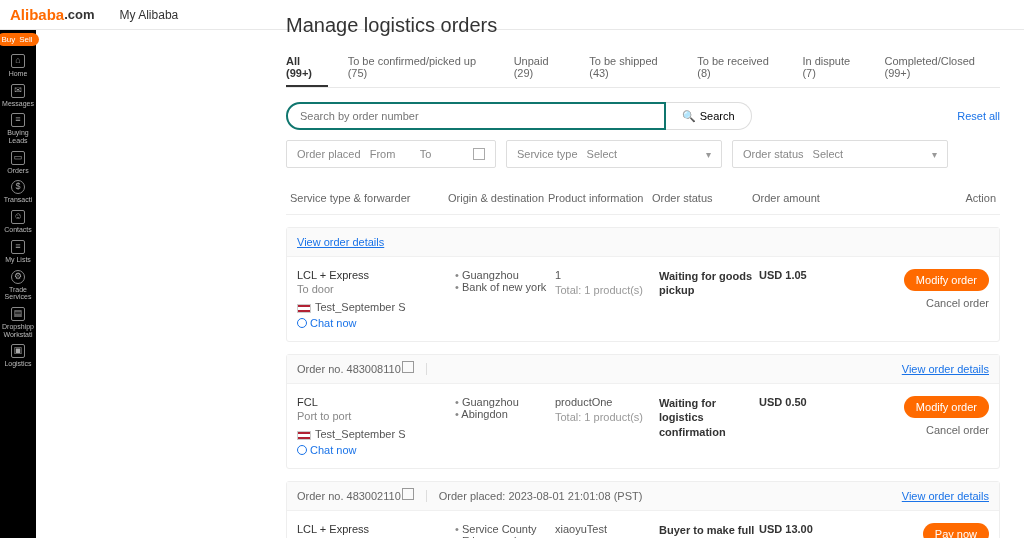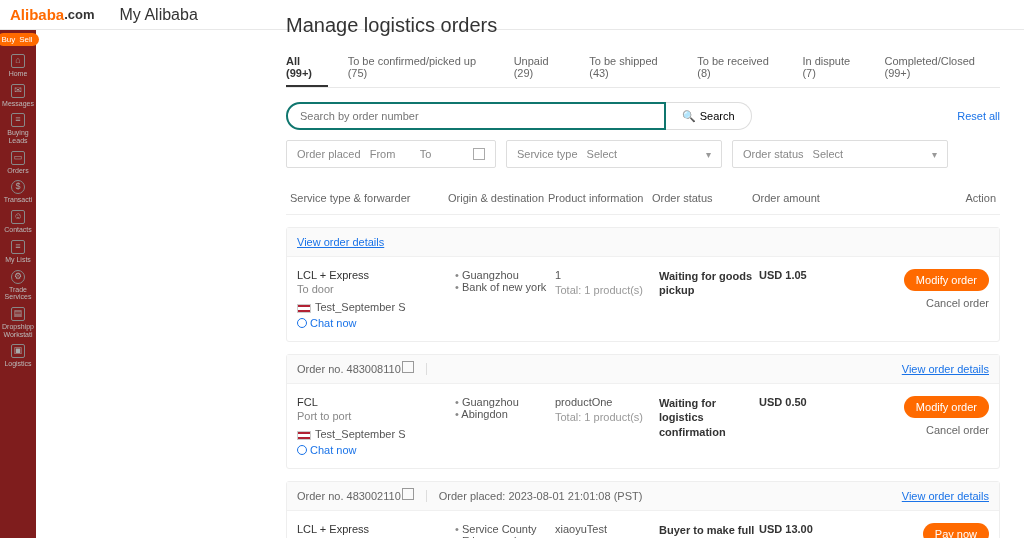--- a/index.html
+++ b/index.html
@@ -1,23 +1,23 @@
 <!DOCTYPE html>
 <html><head>
 <meta charset="utf-8">
 <style>
 * { box-sizing: border-box; margin: 0; padding: 0; }
 body { font-family: Arial, Helvetica, sans-serif; font-size: 12px; color: #333; background: #fff; width: 1024px; height: 538px; overflow: hidden; }
 .header { height: 30px; border-bottom: 1px solid #e8e8e8; display: flex; align-items: center; padding: 0 10px; }
 .logo { display: flex; align-items: center; font-weight: bold; }
 .logo .ali { color: #ff6a00; font-size: 15px; font-weight: 700; }
 .logo .com { color: #333; font-size: 13px; }
-.my-alibaba { margin-left: 25px; font-size: 16px; color: #333; }
+.my-alibaba { margin-left: 25px; font-size: 12px; color: #333; }
 .layout { display: flex; height: calc(100% - 30px); }
-.sidebar { width: 36px; background: #7f1d1d; color: #bbb; display: flex; flex-direction: column; align-items: center; padding-top: 3px; font-size: 7px; gap: 6px; }
+.sidebar { width: 36px; background: #000000; color: #bbb; display: flex; flex-direction: column; align-items: center; padding-top: 3px; font-size: 7px; gap: 6px; }
 .buy-sell { background: #ff6a00; color: #fff; border-radius: 9px; padding: 2px 4px; font-size: 8px; margin-bottom: 2px; display:flex; align-items:center; gap:2px;}
 .buy-sell .sell { color:#fff; background:transparent; padding:0 2px;}
 .side-item { display: flex; flex-direction: column; align-items: center; gap: 2px; cursor: pointer; text-align:center; line-height:1.1; }
 .side-icon { width: 14px; height: 14px; border: 1px solid #888; border-radius: 2px; display:flex; align-items:center; justify-content:center; color:#aaa; font-size:9px;}
 .side-icon.circle { border-radius: 50%; }
 .content { position:absolute; left:286px; right:24px; top:14px; }
 h1.page-title { font-size: 20px; font-weight: 500; color: #333; margin-bottom: 12px; }
 .tabs { display: flex; gap: 20px; border-bottom: 1px solid #e8e8e8; font-size: 11px; color: #666; padding-bottom: 0; }
 .tab { padding: 6px 0; cursor: pointer; }
 .tab.active { color: #333; font-weight: 700; border-bottom: 2px solid #333; }

